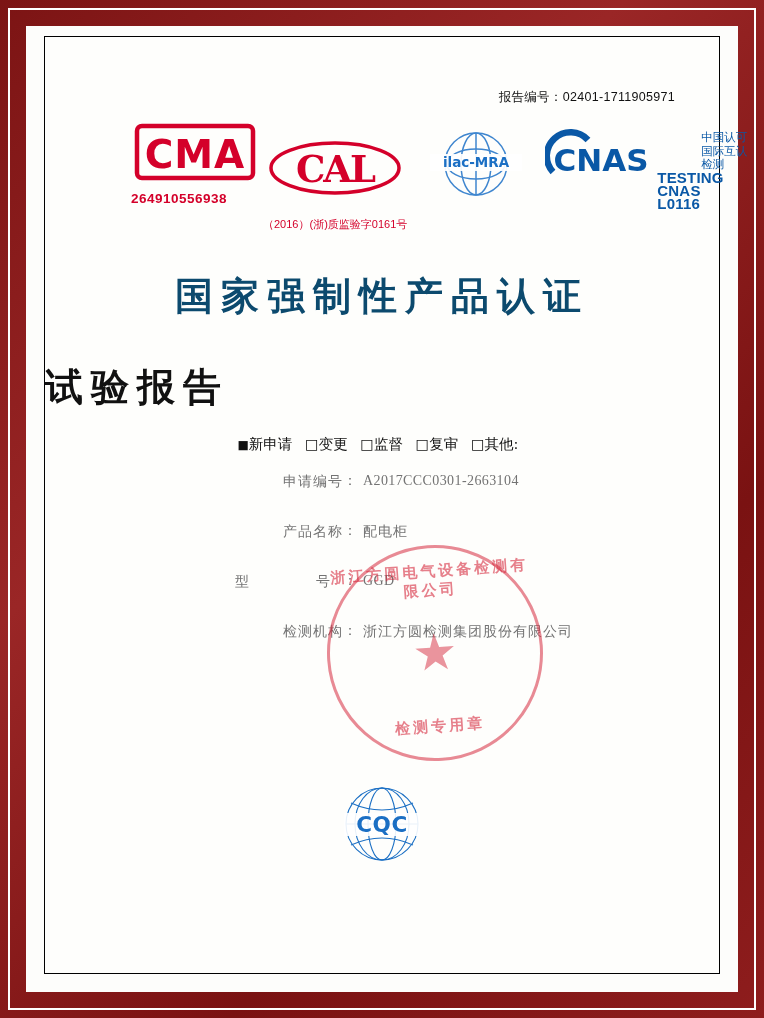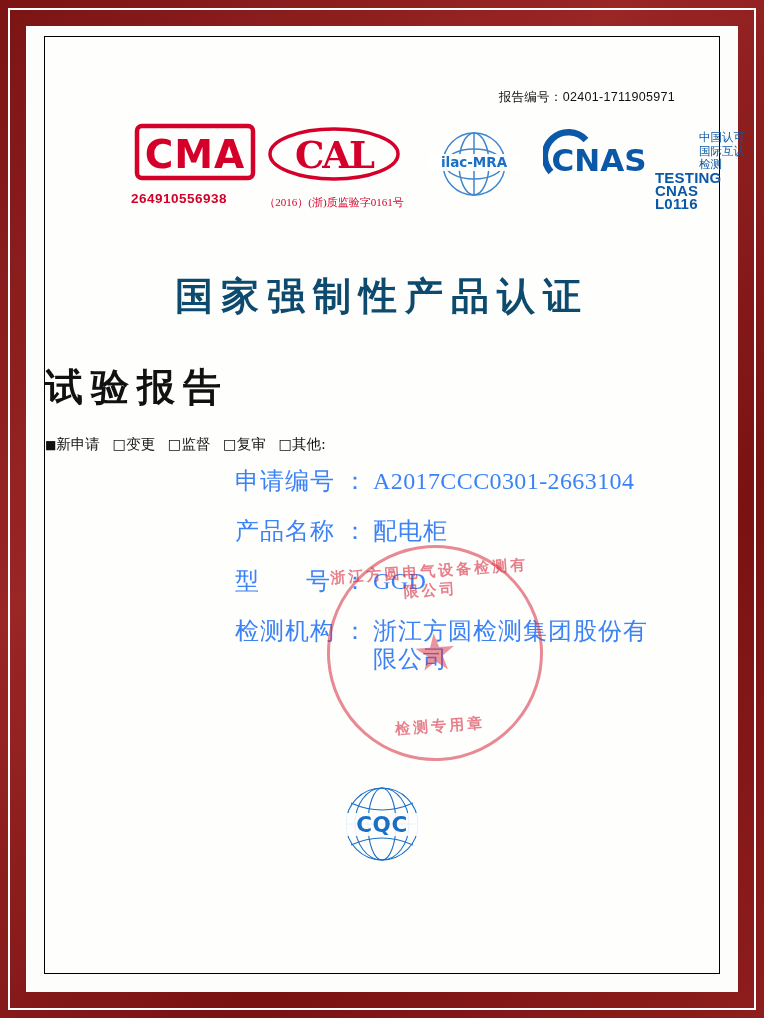--- a/index.html
+++ b/index.html
@@ -82,25 +82,25 @@
     margin-top: 10px;
     color: #d4002a;
     font-family: "Liberation Sans", sans-serif;
     font-weight: bold;
     font-size: 13.5px;
     letter-spacing: 0.5px;
   }
 
   
   .cal { width: 150px; text-align: center; }
-  .cal .mark { position: relative; width: 140px; height: 62px; margin: 2px auto; text-decoration: underline; }
+  .cal .mark { position: relative; width: 140px; height: 62px; margin: 16px auto; text-decoration: underline; }
   .cal-caption {
     margin-top: 8px;
     color: #d4002a;
-    font-family: Liberation Serif, serif;
+    font-family: Liberation Sans, sans-serif;
     font-size: 11px;
     letter-spacing: 0;
     white-space: nowrap;
   }
 
   
   .ilac { width: 116px; text-align: center; padding-top: 2px;}
   .ilac .mark { position: relative; width: 110px; height: 78px; margin: 0 auto; }
 
   
@@ -149,35 +149,37 @@
     font-size: 38px;
     letter-spacing: 8px;
     color: #111;
   }
 
   
   .checkrow {
     position: absolute;
     left: 0; right: 0;
     top: 398px;
+    text-align: center;
     font-size: 14.5px;
     color: #111;
     font-family: "DejaVu Sans", sans-serif;
   }
   .checkrow .opt { margin-right: 8px; white-space: nowrap; }
   .checkrow .box-filled { font-size: 12px; }
 
   
   .fields {
     position: absolute;
     left: 190px;
     top: 430px;
     width: 420px;
-    font-size: 24px;
-    color: #3b82f6;
+    font-size: 14px;
+    color: #737373;
+    text-align: right;
   }
   .field {
     display: flex;
     align-items: flex-start;
     margin-bottom: 22px;
     line-height: 28px;
   }
   .field .k {
     width: 108px;
     flex: none;

